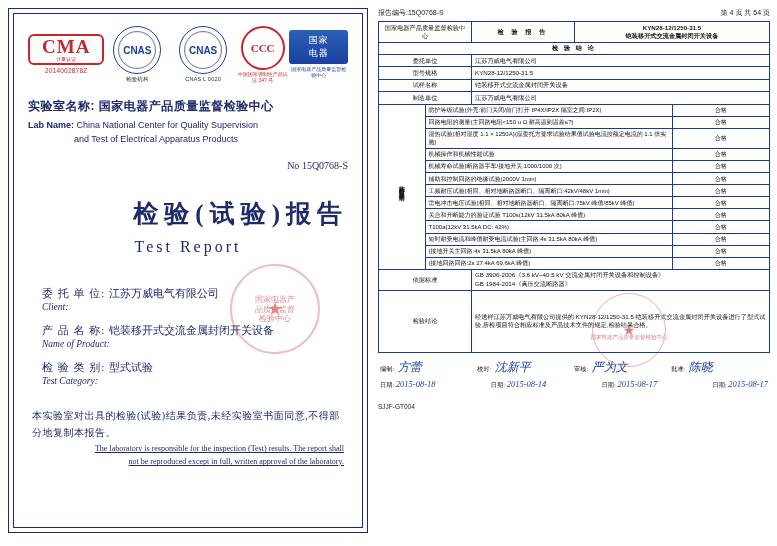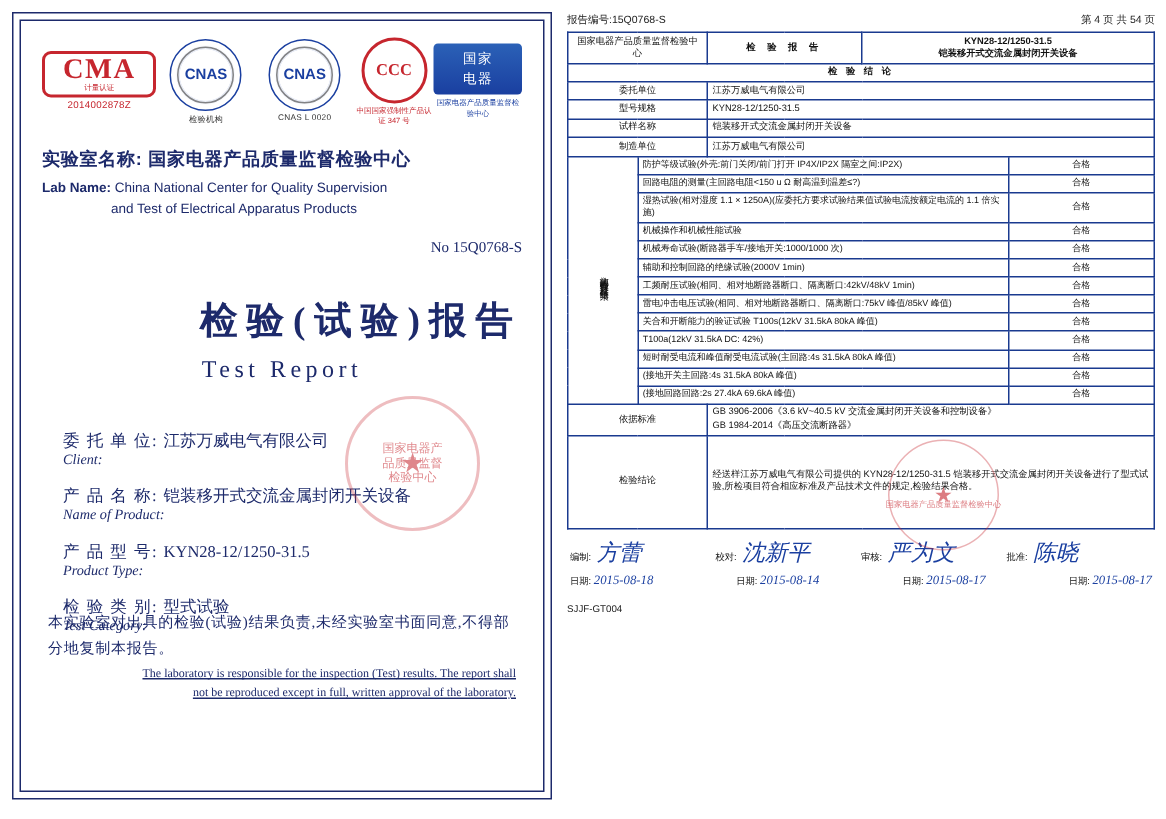--- a/index.html
+++ b/index.html
@@ -69,21 +69,21 @@
   .vbar span{writing-mode:vertical-rl;text-orientation:upright;letter-spacing:1px;display:inline-block;}
   .rows-small td{font-size:6px;}
   .basis{font-size:6.2px;line-height:1.6;}
   .concl{font-size:6.2px;line-height:1.75;padding:4px 5px;position:relative;height:58px;vertical-align:top;}
   .rpt-seal{position:absolute;left:120px;top:2px;width:72px;height:72px;border-radius:50%;border:1.6px solid rgba(198,38,46,.6);opacity:.6;}
   .rpt-seal .star{position:absolute;left:50%;top:50%;transform:translate(-50%,-50%);color:#c6262e;font-size:14px;}
   .rpt-seal .txt{position:absolute;left:50%;top:62%;transform:translate(-50%,-50%);color:#c6262e;font-size:5.5px;white-space:nowrap;}
   .sign-row{display:flex;justify-content:space-between;align-items:flex-start;margin-top:6px;padding:0 2px;font-size:6.2px;}
   .sign-cell{flex:1;}
   .sign-lbl{color:#111;}
-  .sign-val{color:#1a3fa0;font-family:"Liberation Serif",serif;font-size:15px;font-style:italic;padding-left:2px;}
+  .sign-val{color:#1a3fa0;font-family:"Liberation Serif",serif;font-size:12px;font-style:italic;padding-left:2px;}
   .date-row{display:flex;justify-content:space-between;margin-top:3px;padding:0 2px;font-size:6.2px;}
   .date-val{color:#1a3fa0;font-family:"Liberation Serif",serif;font-size:8.5px;font-style:italic;margin-top:15px;}
   .footer-code{position:absolute;left:378px;bottom:2px;font-size:6.5px;color:#222;}
 </style>
 </head>
 <body>
 
 <div class="page">
 
   <div class="cover">
@@ -148,25 +148,20 @@
       <div class="fields">
         <div class="field">
           <div class="f-cn"><span>委 托 单 位:</span>
             <span class="fv">江苏万威电气有限公司</span></div>
           <div class="f-en">Client:</div>
         </div>
         <div class="field">
           <div class="f-cn"><span>产 品 名 称:</span>
             <span class="fv">铠装移开式交流金属封闭开关设备</span></div>
           <div class="f-en">Name of Product:</div>
-        </div>
-        <div class="field">
-          <div class="f-cn"><span>产 品 型 号:</span>
-            <span class="fv">KYN28-12/1250-31.5</span></div>
-          <div class="f-en">Product Type:</div>
         </div>
         <div class="field">
           <div class="f-cn"><span>检 验 类 别:</span>
             <span class="fv">型式试验</span></div>
           <div class="f-en">Test Category:</div>
         </div>
       </div>
 
       <div class="cover-seal">
         <span class="star">★</span>

